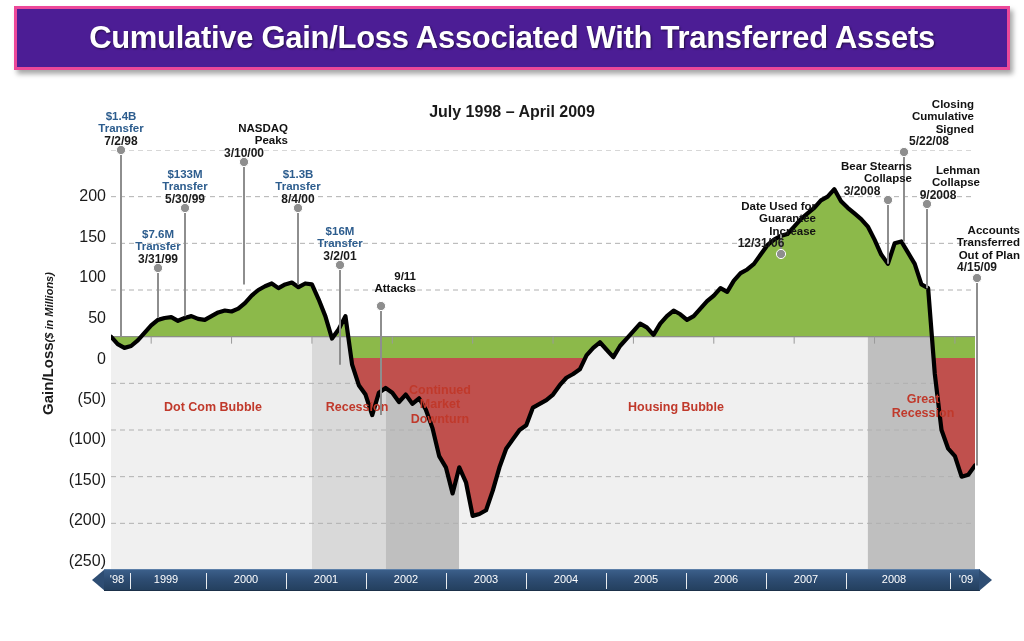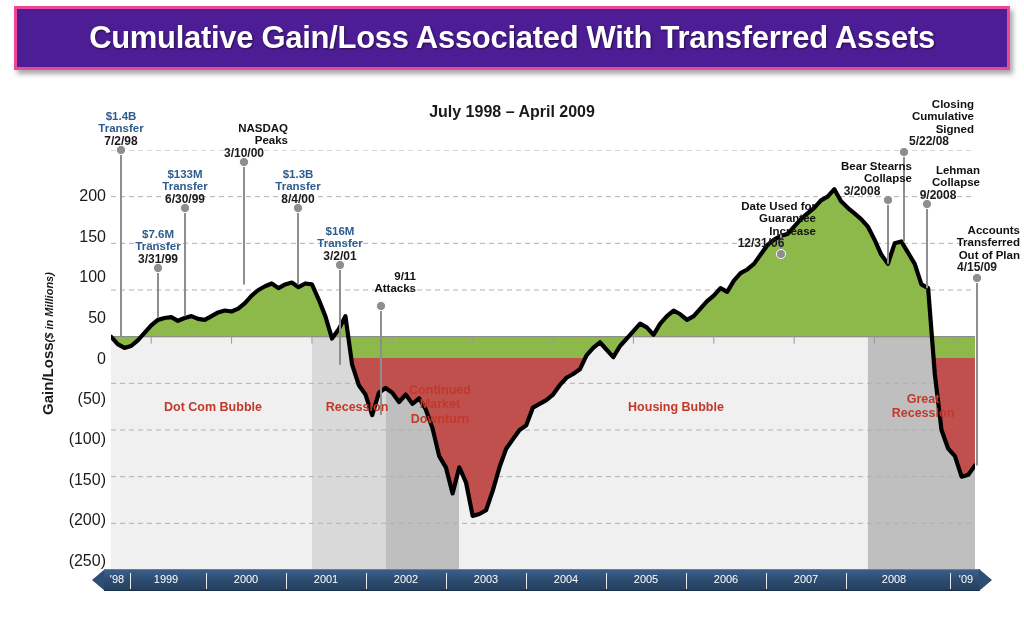--- a/index.html
+++ b/index.html
@@ -312,21 +312,21 @@
 
   <div class="annot blue" style="left:118px; top:228px; width:80px;">
     <span class="a-title">$7.6M</span>
     <span class="a-title">Transfer</span>
     <span class="a-date">3/31/99</span>
   </div>
 
   <div class="annot blue" style="left:143px; top:168px; width:84px;">
     <span class="a-title">$133M</span>
     <span class="a-title">Transfer</span>
-    <span class="a-date">6/30/99</span>
+    <span class="a-date">5/30/99</span>
   </div>
 
   <div class="annot dark" style="left:200px; top:122px; width:88px;">
     <span class="a-title">NASDAQ</span>
     <span class="a-title">Peaks</span>
     <span class="a-date">3/10/00</span>
   </div>
 
   <div class="annot blue" style="left:257px; top:168px; width:82px;">
     <span class="a-title">$1.3B</span>

